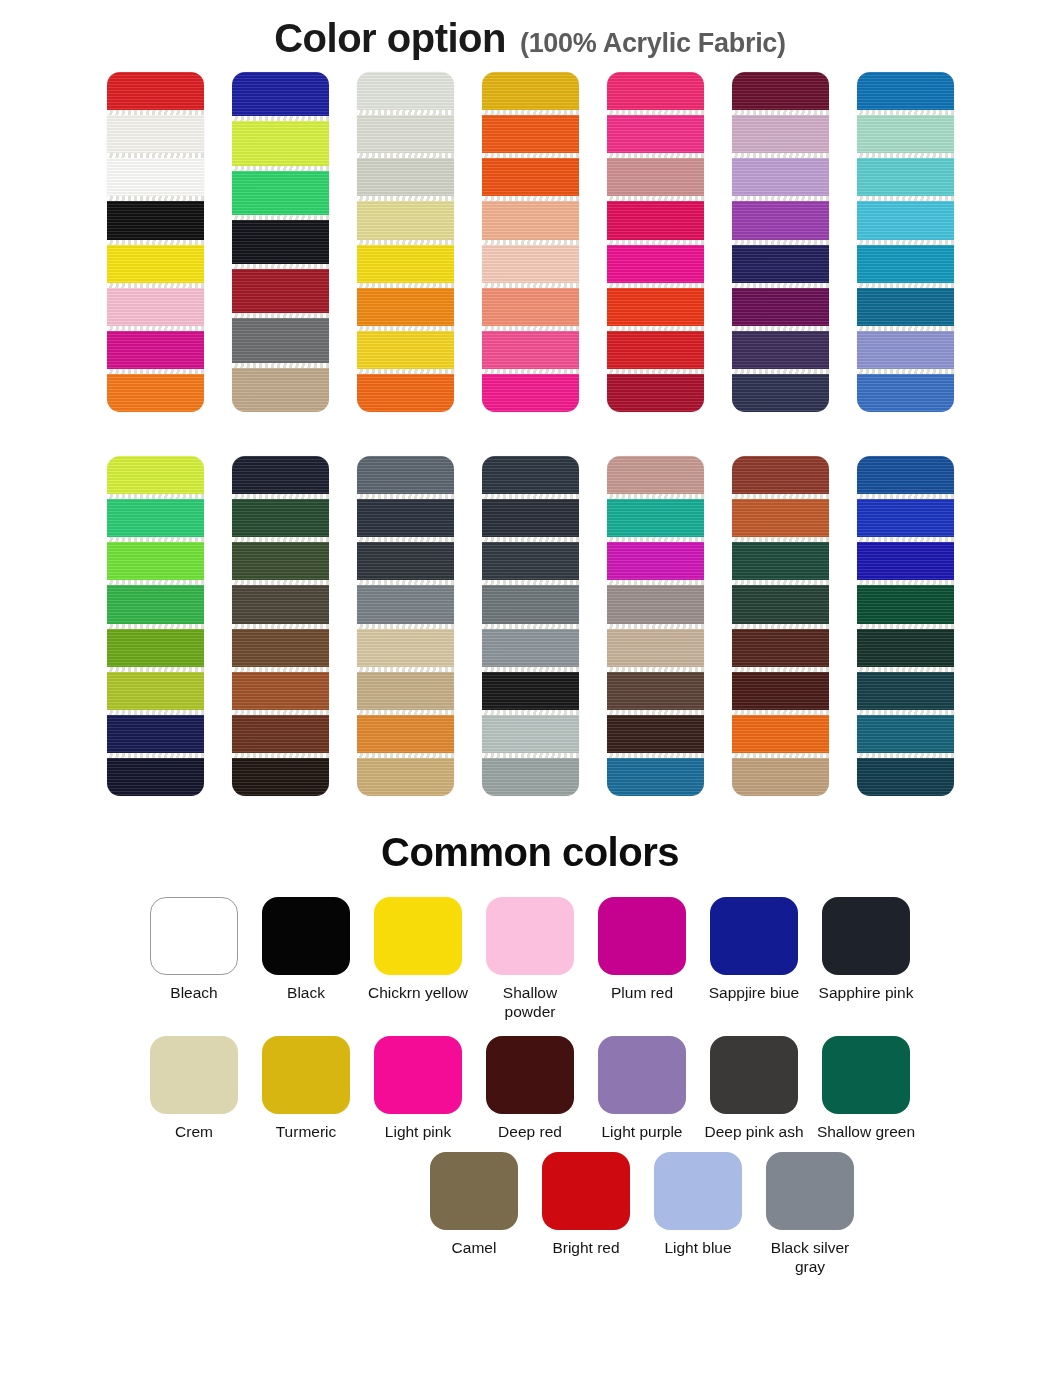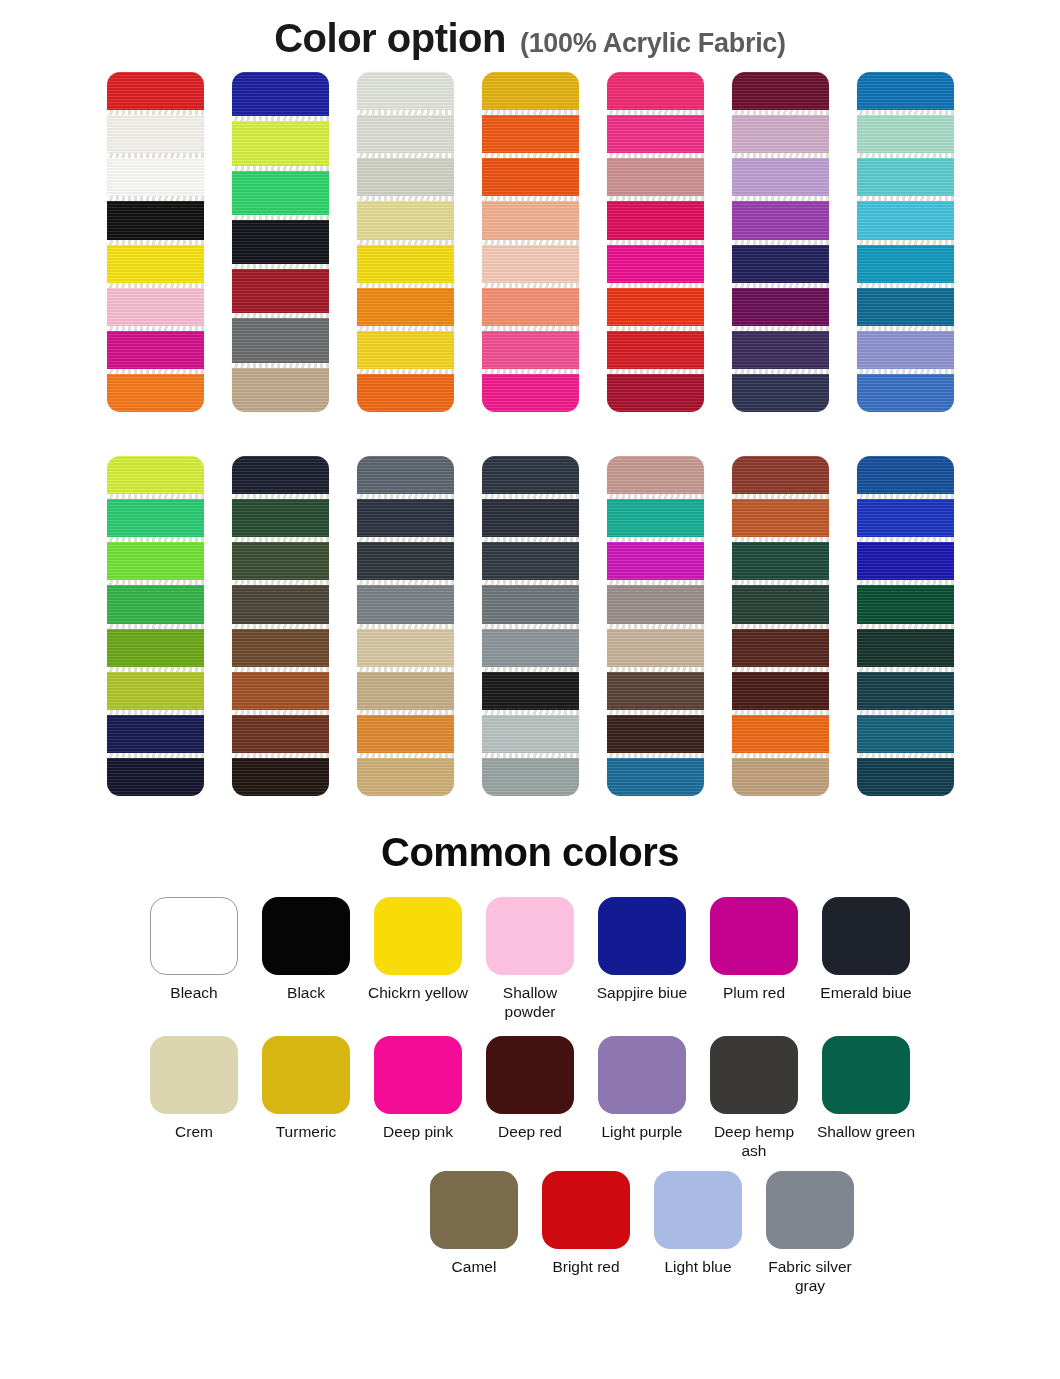--- a/index.html
+++ b/index.html
@@ -402,56 +402,56 @@
       </div>
       <div class="swatch-cell">
         <div class="swatch-chip" style="background: rgb(248, 220, 10);"></div>
         <div class="swatch-label">Chickrn yellow</div>
       </div>
       <div class="swatch-cell">
         <div class="swatch-chip" style="background: rgb(251, 192, 222);"></div>
         <div class="swatch-label">Shallow powder</div>
       </div>
       <div class="swatch-cell">
+        <div class="swatch-chip" style="background: rgb(197, 1, 143);"></div>
+        <div class="swatch-label">Plum red</div>
+      </div>
+      <div class="swatch-cell">
         <div class="swatch-chip" style="background: rgb(19, 27, 146);"></div>
         <div class="swatch-label">Sappjire biue</div>
       </div>
       <div class="swatch-cell">
-        <div class="swatch-chip" style="background: rgb(197, 1, 143);"></div>
-        <div class="swatch-label">Plum red</div>
-      </div>
-      <div class="swatch-cell">
         <div class="swatch-chip" style="background: rgb(30, 34, 42);"></div>
-        <div class="swatch-label">Emerald biue</div>
+        <div class="swatch-label">Sapphire pink</div>
       </div>
     </div>
   <div class="swatch-grid r2" id="swatch-row-2">
       <div class="swatch-cell">
         <div class="swatch-chip" style="background: rgb(220, 214, 176);"></div>
         <div class="swatch-label">Crem</div>
       </div>
       <div class="swatch-cell">
         <div class="swatch-chip" style="background: rgb(216, 182, 18);"></div>
         <div class="swatch-label">Turmeric</div>
       </div>
       <div class="swatch-cell">
         <div class="swatch-chip" style="background: rgb(244, 12, 150);"></div>
-        <div class="swatch-label">Deep pink</div>
+        <div class="swatch-label">Light pink</div>
       </div>
       <div class="swatch-cell">
         <div class="swatch-chip" style="background: rgb(67, 17, 16);"></div>
         <div class="swatch-label">Deep red</div>
       </div>
       <div class="swatch-cell">
         <div class="swatch-chip" style="background: rgb(142, 118, 176);"></div>
         <div class="swatch-label">Light purple</div>
       </div>
       <div class="swatch-cell">
         <div class="swatch-chip" style="background: rgb(59, 56, 56);"></div>
-        <div class="swatch-label">Deep hemp ash</div>
+        <div class="swatch-label">Deep pink ash</div>
       </div>
       <div class="swatch-cell">
         <div class="swatch-chip" style="background: rgb(7, 97, 74);"></div>
         <div class="swatch-label">Shallow green</div>
       </div>
     </div>
   <div class="swatch-grid r3" id="swatch-row-3">
       <div class="spacer-cell"></div>
       <div class="spacer-cell"></div>
       <div class="swatch-cell">
@@ -461,17 +461,17 @@
       <div class="swatch-cell">
         <div class="swatch-chip" style="background: rgb(206, 10, 16);"></div>
         <div class="swatch-label">Bright red</div>
       </div>
       <div class="swatch-cell">
         <div class="swatch-chip" style="background: rgb(169, 187, 228);"></div>
         <div class="swatch-label">Light blue</div>
       </div>
       <div class="swatch-cell">
         <div class="swatch-chip" style="background: rgb(127, 134, 143);"></div>
-        <div class="swatch-label">Fabric silver gray</div>
+        <div class="swatch-label">Black silver gray</div>
       </div>
     </div>
 
 </div>
 
 </body></html>

